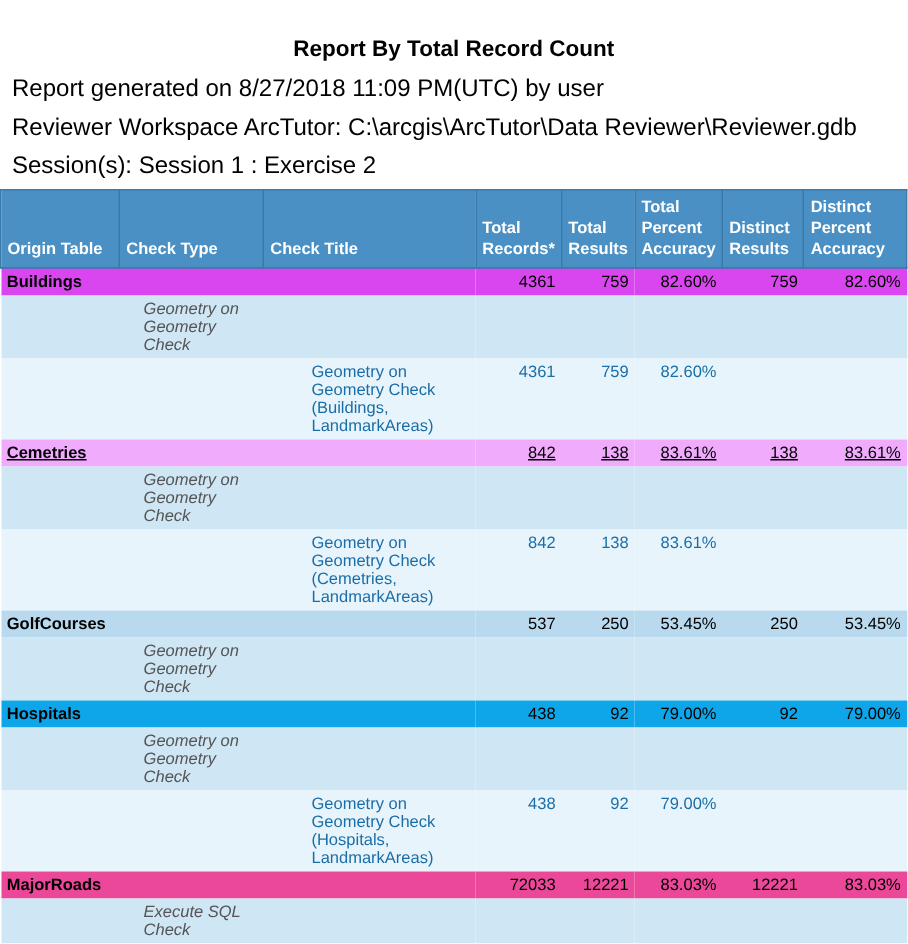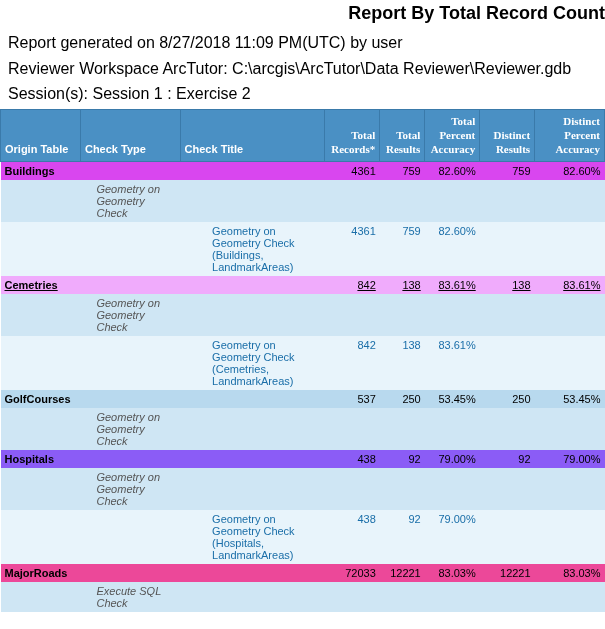--- a/index.html
+++ b/index.html
@@ -4,24 +4,24 @@
   <style>
     * { margin: 0; padding: 0; box-sizing: border-box; }
     body {
       font-family: Arial, sans-serif;
       font-size: 11px;
       background: #fff;
       width: 605px;
       overflow-x: hidden;
     }
     .report-title {
-      text-align: right;
+      text-align: center;
       font-weight: bold;
-      font-size: 18px;
-      padding: 3px 0 4px 0;
+      font-size: 15px;
+      padding: 24px 0 4px 0;
     }
     .report-meta {
       font-size: 16px;
       padding: 2px 8px;
       line-height: 1.6;
     }
     table {
       width: 100%;
       border-collapse: collapse;
       font-size: 11px;
@@ -33,22 +33,20 @@
     thead th {
       padding: 4px 4px;
       text-align: left;
       vertical-align: bottom;
       border: 1px solid #3a7aaa;
       font-weight: bold;
       font-size: 11px;
       line-height: 1.3;
     }
     thead th.right {
-      text-align: right;
-      font-family: Liberation Serif, serif;
     }
     td {
       padding: 3px 4px;
       vertical-align: top;
       border: none;
     }
     td.right {
       text-align: right;
     }
   </style>
@@ -150,21 +148,21 @@
       <tr style="background: rgb(207, 230, 244);">
       <td></td>
       <td style="padding-left:16px;color:#555;font-style:italic">Geometry on Geometry Check</td>
       <td></td>
       <td></td>
       <td></td>
       <td></td>
       <td></td>
       <td></td>
     </tr>
-      <tr style="background: #8b5cf6;">
+      <tr style="background: #0ea5e9;">
       <td style="font-weight:bold">Hospitals</td>
       <td></td>
       <td></td>
       <td class="right">438</td>
       <td class="right">92</td>
       <td class="right">79.00%</td>
       <td class="right">92</td>
       <td class="right">79.00%</td>
     </tr>
       <tr style="background: rgb(207, 230, 244);">

